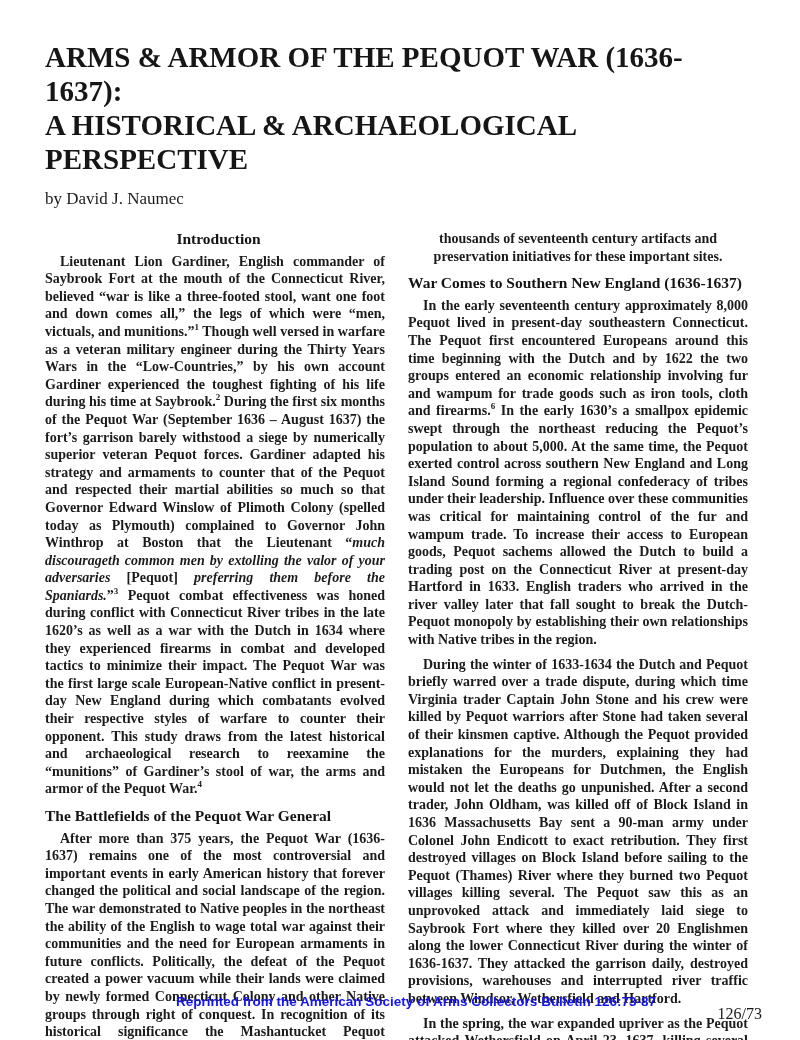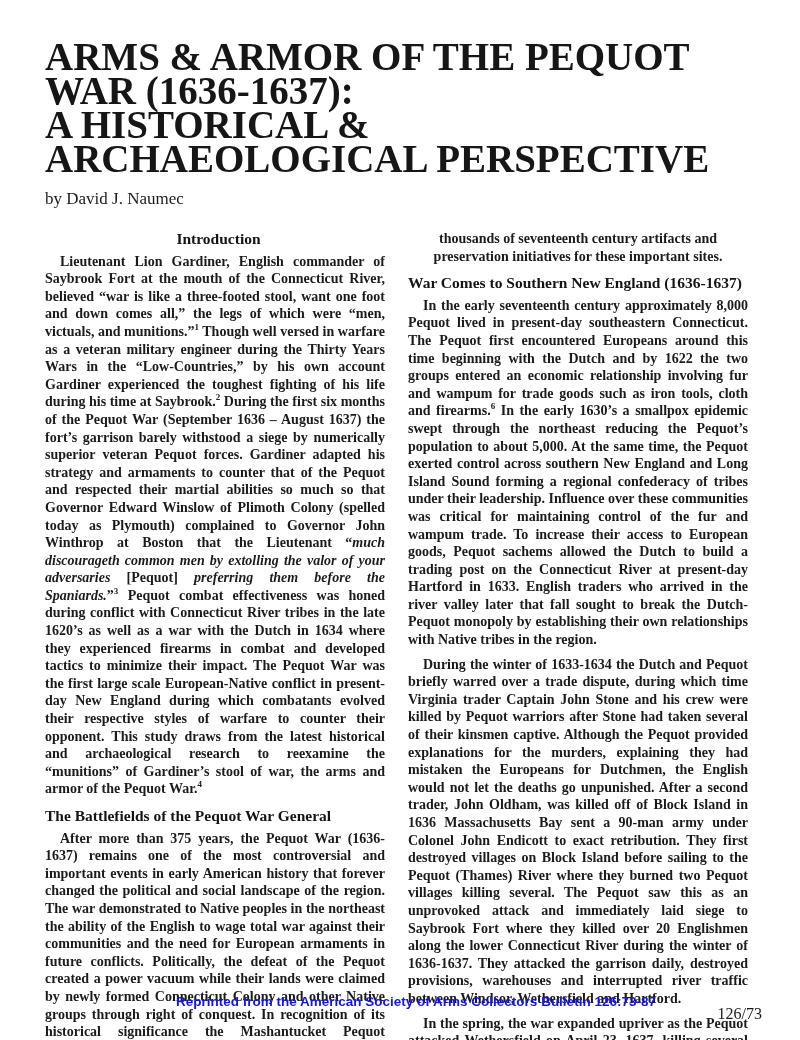--- a/index.html
+++ b/index.html
@@ -9,21 +9,21 @@
     height: 1040px;
     box-sizing: border-box;
     padding: 40px 45px 0 45px;
     background: #ffffff;
     font-family: "Liberation Serif", "DejaVu Serif", serif;
     color: #1b1b1b;
     overflow: hidden;
   }
   .article-title {
     margin: 0;
-    font-size: 39px;
+    font-size: 29px;
     line-height: 34px;
     font-weight: 700;
     letter-spacing: 0px;
     color: #161616;
   }
   .article-title span { display: block; }
   .byline {
     margin-top: 13px;
     font-size: 17px;
     color: #1b1b1b;

